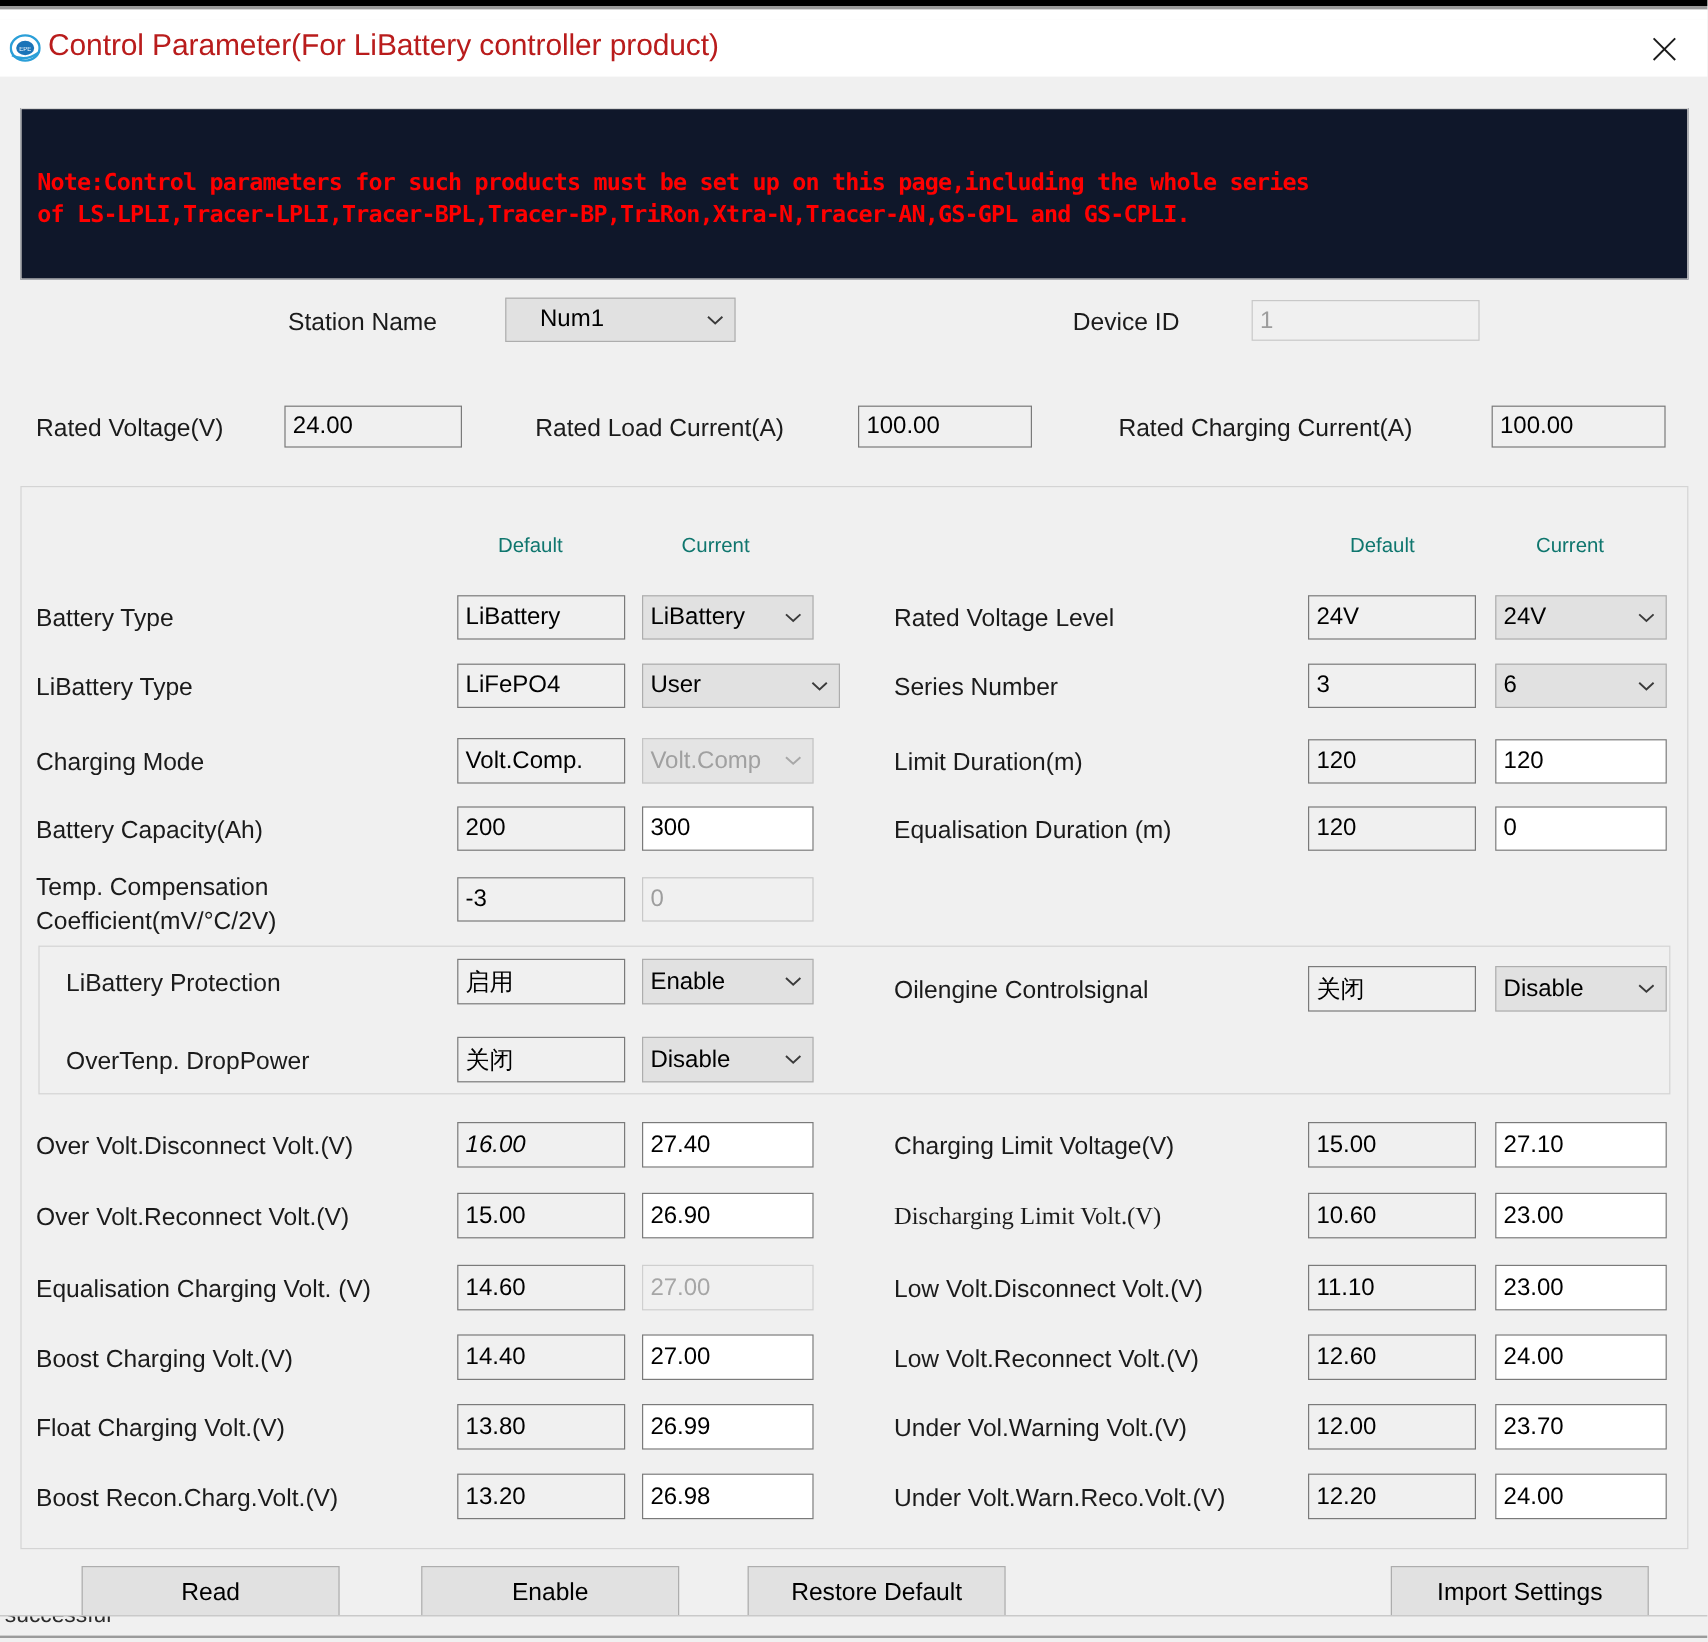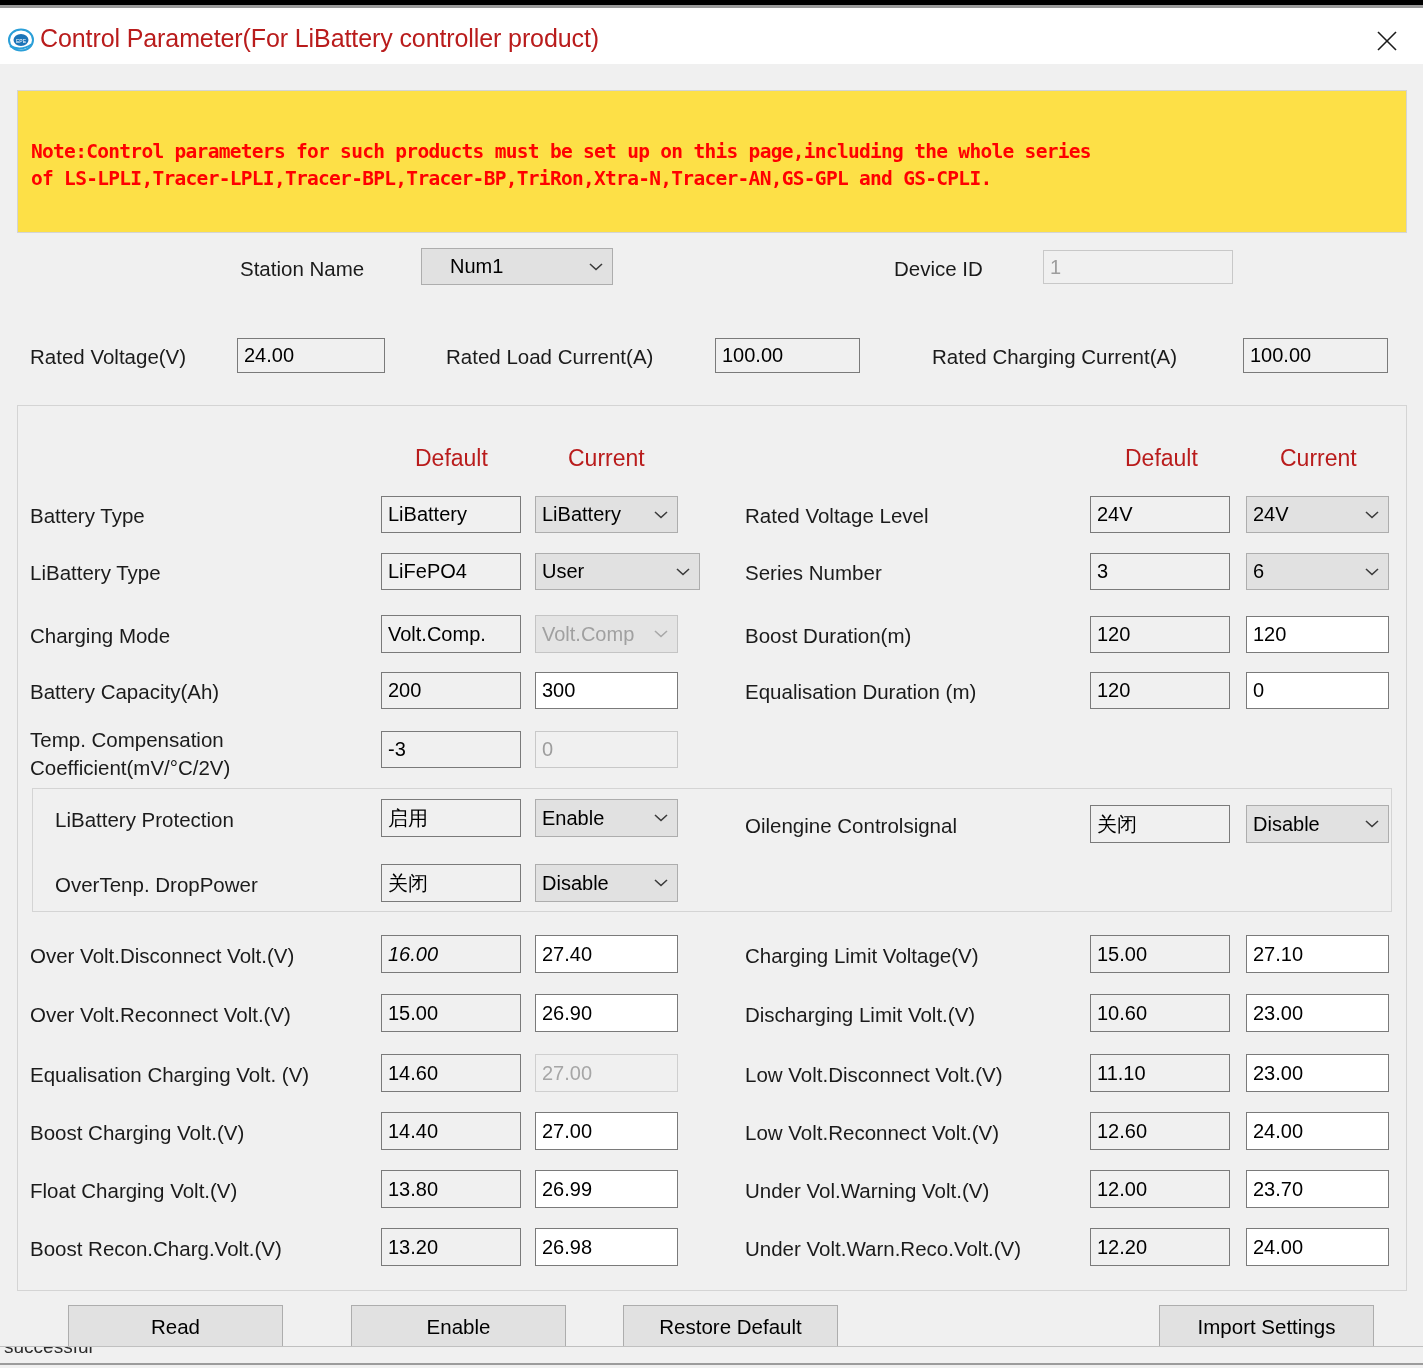--- a/index.html
+++ b/index.html
@@ -38,21 +38,21 @@
     width:44px; height:34px; cursor:pointer;
     display:flex; align-items:center; justify-content:center;
   }
   .close-btn svg { display:block; }
 
   
   .content { position:absolute; top:64px; left:0; width:1423px; height:1304px; background:#f0f0f0; }
 
   .note-box {
     position:absolute; left:17px; top:26px; width:1390px; height:143px;
-    background:#fde047; border:1px solid #d4d4d4;
+    background:#0f172a; border:1px solid #d4d4d4;
   }
   .note-text {
     position:absolute; left:13px; top:47px; width:1370px;
     color:#ff0000; font-weight:bold;
     font-family:"DejaVu Sans Mono", monospace;
     font-size:19.5px; line-height:27px; letter-spacing:-0.7px;
     white-space:pre-line;
   }
 
   
@@ -77,21 +77,21 @@
   .cb.dis { color:#a0a0a0; background:#e4e4e4; border-color:#c4c4c4; }
   .cb .arrow {
     position:absolute; right:9px; top:50%; transform:translateY(-50%);
     width:14px; height:9px;
   }
   .cb .arrow svg { display:block; }
 
   
   .panel { position:absolute; border:1px solid #d4d4d4; background:transparent; }
 
-  .colhdr { position:absolute; font-size:23px; color:#b91c1c; }
+  .colhdr { position:absolute; font-size:17px; color:#0f766e; }
 
   
   .btn {
     position:absolute; background:#e1e1e1; border:1px solid #adadad;
     font-size:20.5px; color:#000; cursor:pointer;
     display:flex; align-items:center; justify-content:center;
   }
   .btn.focus { border:2px solid #0078d7; }
 
   .statusbar {
@@ -254,21 +254,21 @@
       </div>
     <div class="cb" style="left:1246px; top:489px; width:143px; height:37px;">
       <span>6</span>
       <span class="arrow">
           <svg width="14" height="9" viewBox="0 0 14 9">
             <path d="M1 1.5 L7 7 L13 1.5" stroke="#3b3b3b" stroke-width="1.6" fill="none"></path>
           </svg>
         </span>
     </div>
 
-    <div class="lbl" style="left:745px; top:560px;">Boost Duration(m)</div>
+    <div class="lbl" style="left:745px; top:560px;">Limit Duration(m)</div>
     <div class="tb ro" style="left:1090px; top:552px; width:140px; height:37px;">
       <span>120</span>
       </div>
     <div class="tb" style="left:1246px; top:552px; width:143px; height:37px;">
       <span>120</span>
       </div>
 
     <div class="lbl" style="left:745px; top:616px;">Equalisation Duration (m)</div>
     <div class="tb ro" style="left:1090px; top:608px; width:140px; height:37px;">
       <span>120</span>
@@ -367,21 +367,21 @@
       </div>
 
     <div class="lbl" style="left:745px; top:880px;">Charging Limit Voltage(V)</div>
     <div class="tb ro" style="left:1090px; top:871px; width:140px; height:38px;">
       <span>15.00</span>
       </div>
     <div class="tb" style="left:1246px; top:871px; width:143px; height:38px;">
       <span>27.10</span>
       </div>
 
-    <div class="lbl" style="left:745px; top:939px;">Discharging Limit Volt.(V)</div>
+    <div class="lbl" style="left:745px; top:939px;font-family:Liberation Serif, serif;">Discharging Limit Volt.(V)</div>
     <div class="tb ro" style="left:1090px; top:930px; width:140px; height:38px;">
       <span>10.60</span>
       </div>
     <div class="tb" style="left:1246px; top:930px; width:143px; height:38px;">
       <span>23.00</span>
       </div>
 
     <div class="lbl" style="left:745px; top:999px;">Low Volt.Disconnect Volt.(V)</div>
     <div class="tb ro" style="left:1090px; top:990px; width:140px; height:38px;">
       <span>11.10</span>

